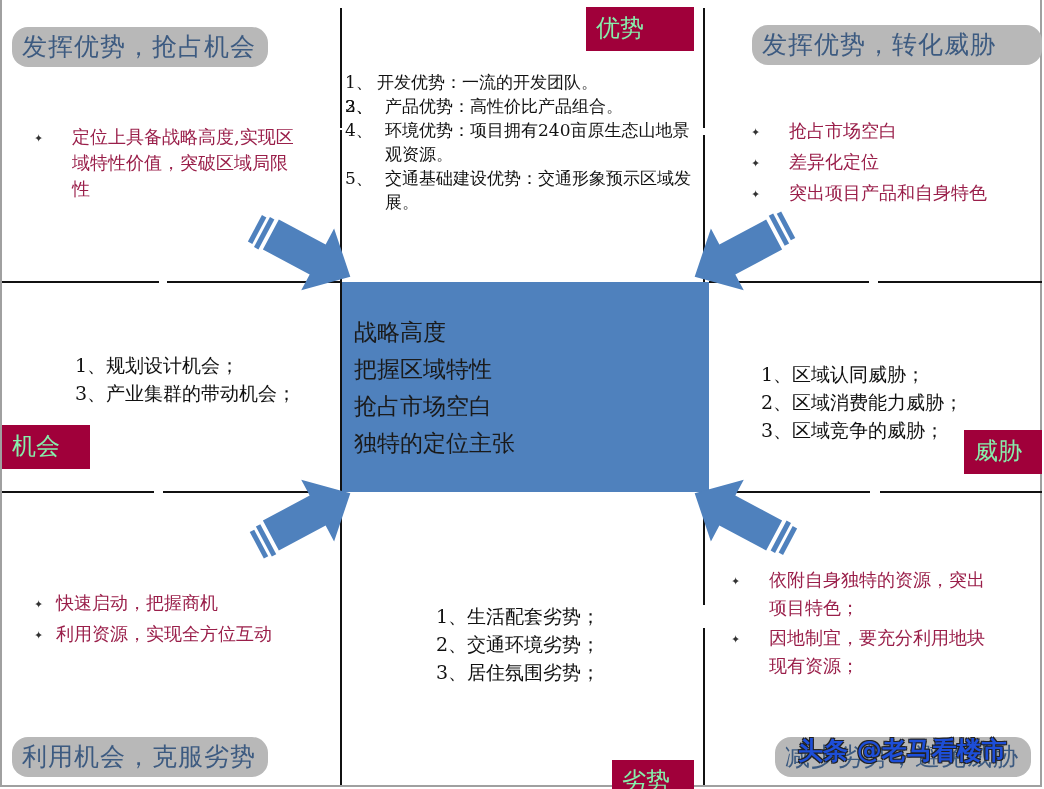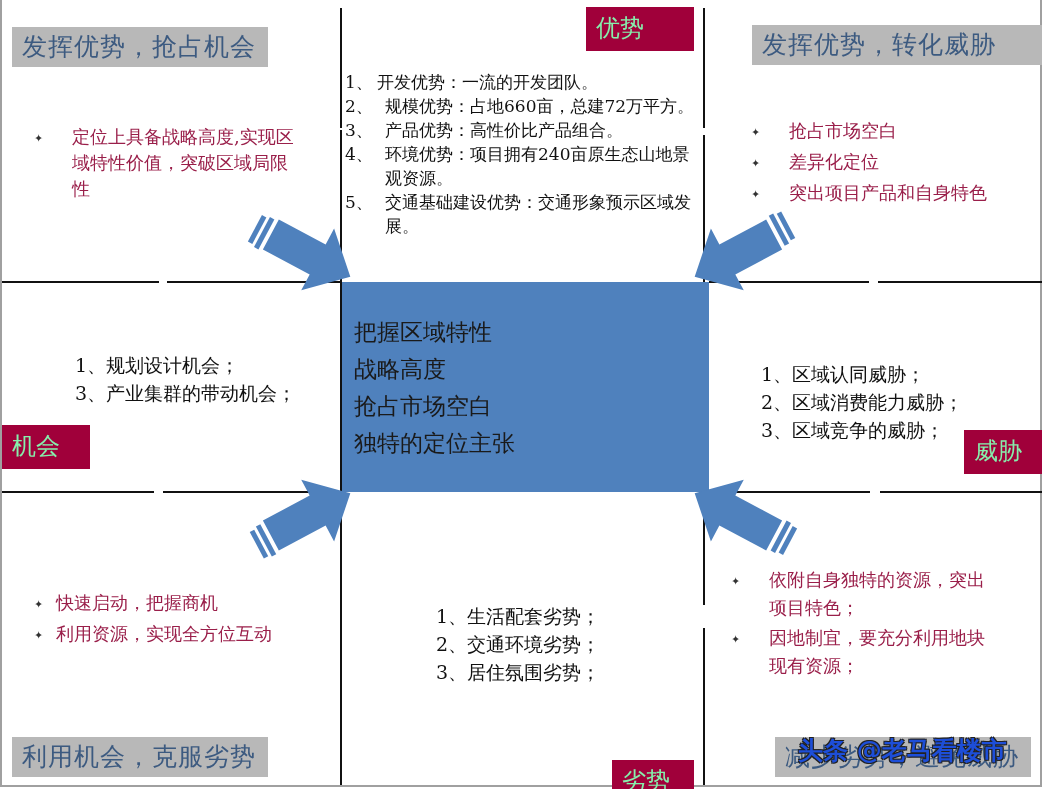--- a/index.html
+++ b/index.html
@@ -4,21 +4,21 @@
 <style>
   html, body { margin: 0; padding: 0; background: #ffffff; }
   body { width: 1044px; height: 789px; position: relative; overflow: hidden;
          font-family: "DejaVu Serif", "Liberation Serif", serif; }
   .frame { position: absolute; left: 0; top: 0; width: 1042px; height: 787px;
            border-left: 2px solid #a0a0a0; border-bottom: 2px solid #a0a0a0; border-right: 2px solid #a0a0a0; box-sizing: border-box; }
   .hline { position: absolute; height: 2px; background: #111; }
   .vline { position: absolute; width: 2px; background: #111; }
   .gray-title { position: absolute; background: #b8b8b8; color: #3c5a80; font-size: 25px;
                 height: 40px; line-height: 40px; padding-left: 10px; box-sizing: border-box;
-                white-space: nowrap; letter-spacing: 1px; }
+                white-space: nowrap; letter-spacing: 1px; border-radius: 16px; }
   .red-label { position: absolute; background: #a0003a; color: #86efac; font-size: 24px;
                height: 44px; line-height: 42px; padding-left: 10px; box-sizing: border-box; white-space: nowrap; }
   .bullet-list { position: absolute; margin: 0; padding: 0; list-style: none; color: #9a1f4a; font-size: 18px; line-height: 26px; }
   .bullet-list li { position: relative; padding-left: 0; }
   .bullet-list .bmark { position: absolute; color: #333; font-size: 11px; }
   .num-list { position: absolute; margin: 16px; padding: 0; list-style: none; color: #111; font-size: 19px; line-height: 26px; white-space: nowrap; }
   .num-list li .n { display: inline-block; }
   .strength-list { position: absolute; left: 345px; top: 70px; width: 355px; margin: 0; padding: 0; list-style: none; color: #111; font-size: 17px; line-height: 24px; }
   .strength-list li { position: relative; padding-left: 40px; }
   .strength-list li .n { position: absolute; left: 0; top: 0; }
@@ -75,21 +75,21 @@
   <li><span class="bmark" style="left:-22px; top:2px;">✦</span><span>利用资源，实现全方位互动</span></li>
 </ul>
 
 <ul class="bullet-list" style="left:769px; top:566px; width:225px; line-height:28px;">
   <li style="margin-bottom:2px;"><span class="bmark" style="left:-38px; top:2px;">✦</span><span>依附自身独特的资源，突出项目特色；</span></li>
   <li><span class="bmark" style="left:-38px; top:2px;">✦</span><span>因地制宜，要充分利用地块现有资源；</span></li>
 </ul>
 
 <ul class="strength-list">
   <li style="padding-left:32px;"><span class="n">1、</span><span>开发优势：一流的开发团队。</span></li>
-  <li><span class="n">2、</span><span>规模优势：占地660亩，总建72万平方。</span></li>
+  <li><span class="n">2、</span></li>
   <li><span class="n">3、</span><span>产品优势：高性价比产品组合。</span></li>
   <li><span class="n">4、</span><span>环境优势：项目拥有240亩原生态山地景观资源。</span></li>
   <li><span class="n">5、</span><span>交通基础建设优势：交通形象预示区域发展。</span></li>
 </ul>
 
 <ul class="num-list" style="left:59px; top:335px; line-height:28px;">
   <li><span class="n">1、</span><span>规划设计机会；</span></li>
   <li><span class="n">3、</span><span>产业集群的带动机会；</span></li>
 </ul>
 
@@ -100,22 +100,22 @@
 </ul>
 
 <ul class="num-list" style="left:420px; top:586px; line-height:28px;">
   <li><span class="n">1、</span><span>生活配套劣势；</span></li>
   <li><span class="n">2、</span><span>交通环境劣势；</span></li>
   <li><span class="n">3、</span><span>居住氛围劣势；</span></li>
 </ul>
 
 <div class="center-box">
   <ul>
+    <li>战略高度</li>
     <li>把握区域特性</li>
-    <li>战略高度</li>
     <li>抢占市场空白</li>
     <li>独特的定位主张</li>
   </ul>
 </div>
 
 <svg class="arrow" width="130" height="130" style="left:235px; top:185px;" viewBox="0 0 130 130">
   <g transform="translate(65,65) rotate(28) translate(-65,-65)">
     <rect x="15" y="52" width="5" height="30" fill="#4f81bd"></rect>
     <rect x="23" y="50" width="5" height="34" fill="#4f81bd"></rect>
     <polygon points="32,48 85,48 85,30 122,65 85,100 85,82 32,82" fill="#4f81bd"></polygon>

